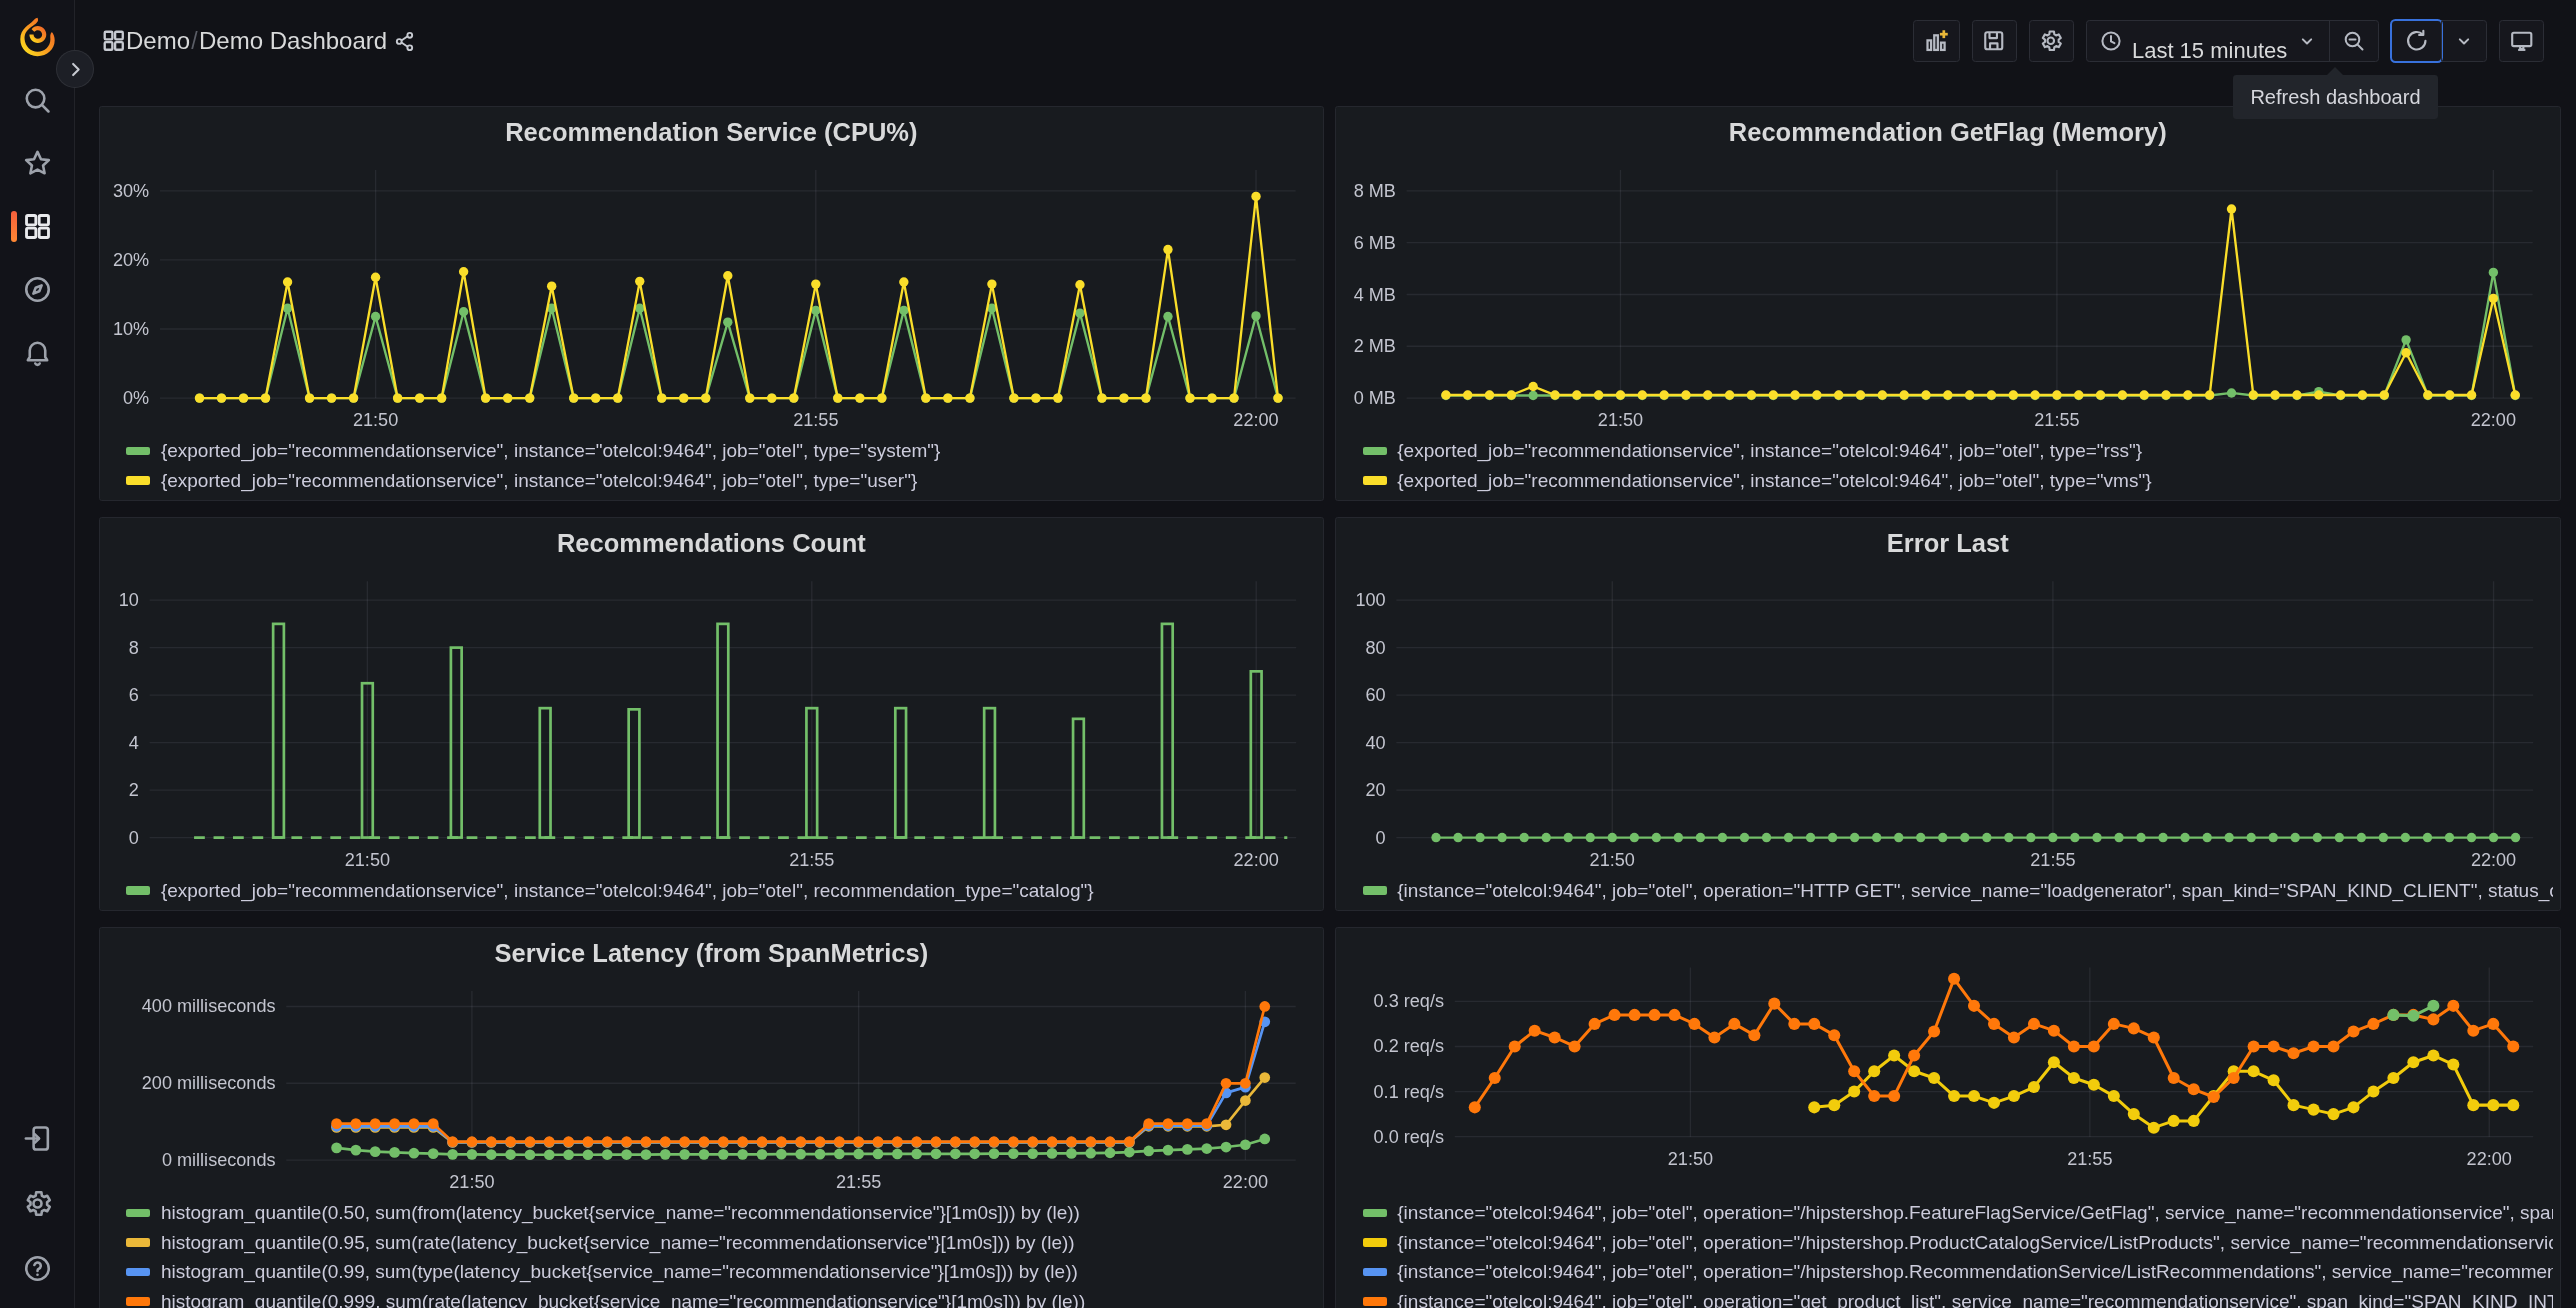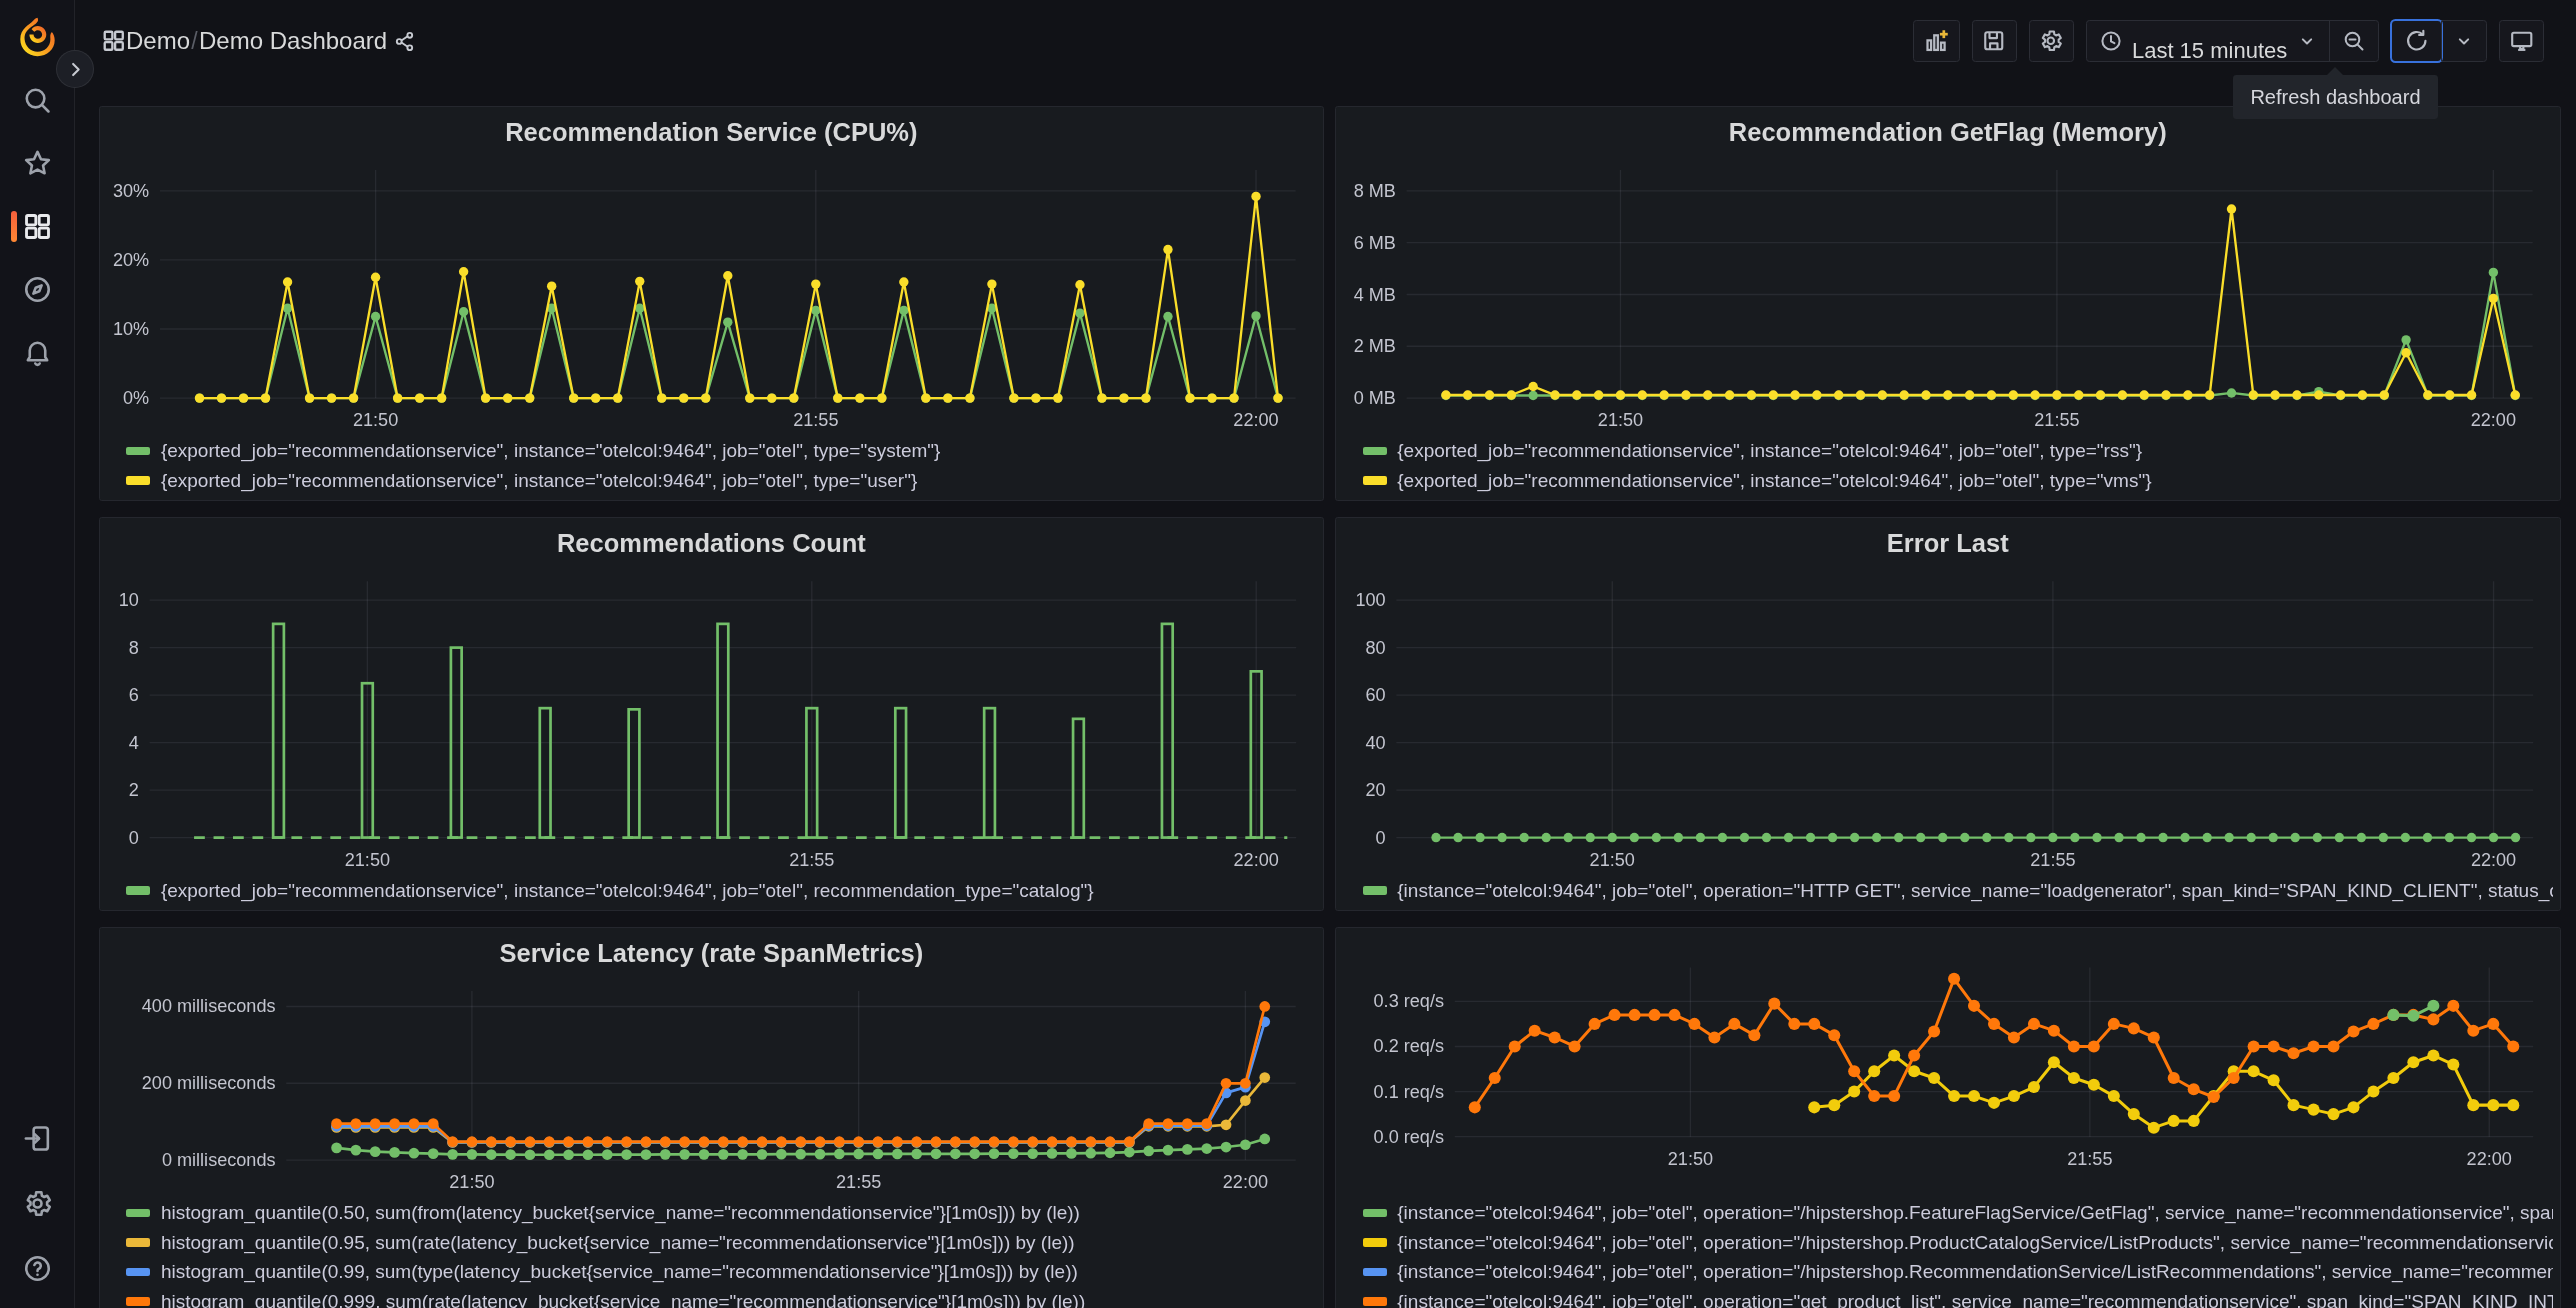--- a/index.html
+++ b/index.html
@@ -605,21 +605,21 @@
           <circle cx="1746.7" cy="406.0" r="7" fill="#73BF69"></circle>
         </svg>
       <div class="legend">
           <div class="legend-row">
             <span class="swatch" style="background: rgb(115, 191, 105);"></span>
             <span class="ltext">{instance="otelcol:9464", job="otel", operation="HTTP GET", service_name="loadgenerator", span_kind="SPAN_KIND_CLIENT", status_code="STATUS_CODE_E…</span>
           </div>
         </div>
     </section>
     <section class="panel">
-      <h2>Service Latency (rate SpanMetrics)</h2>
+      <h2>Service Latency (from SpanMetrics)</h2>
       <svg class="chart" viewBox="0 0 1803 334">
           <line class="grid-line" x1="544.7816091954023" x2="544.7816091954023" y1="24" y2="276"></line>
           <text class="axis-label" x="544.7816091954023" y="318" text-anchor="middle">21:50</text>
           <line class="grid-line" x1="1121.4099616858239" x2="1121.4099616858239" y1="24" y2="276"></line>
           <text class="axis-label" x="1121.4099616858239" y="318" text-anchor="middle">21:55</text>
           <line class="grid-line" x1="1698.0383141762452" x2="1698.0383141762452" y1="24" y2="276"></line>
           <text class="axis-label" x="1698.0383141762452" y="318" text-anchor="middle">22:00</text>
           <line class="grid-line" x1="268" x2="1773" y1="276" y2="276"></line>
           <text class="axis-label" x="252" y="285" text-anchor="end">0 milliseconds</text>
           <line class="grid-line" x1="268" x2="1773" y1="161.45454545454544" y2="161.45454545454544"></line>

